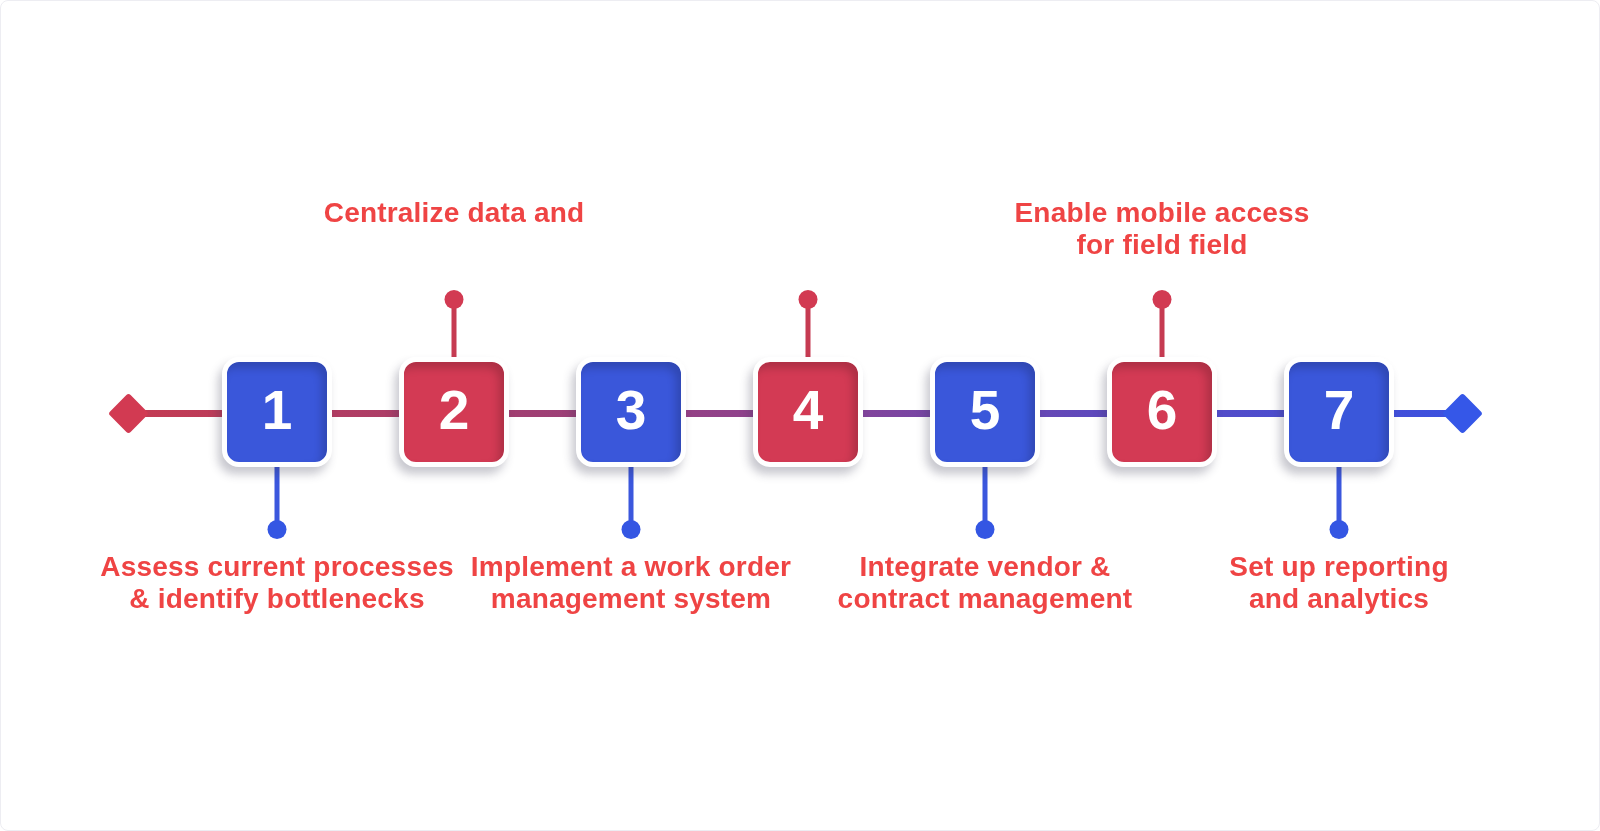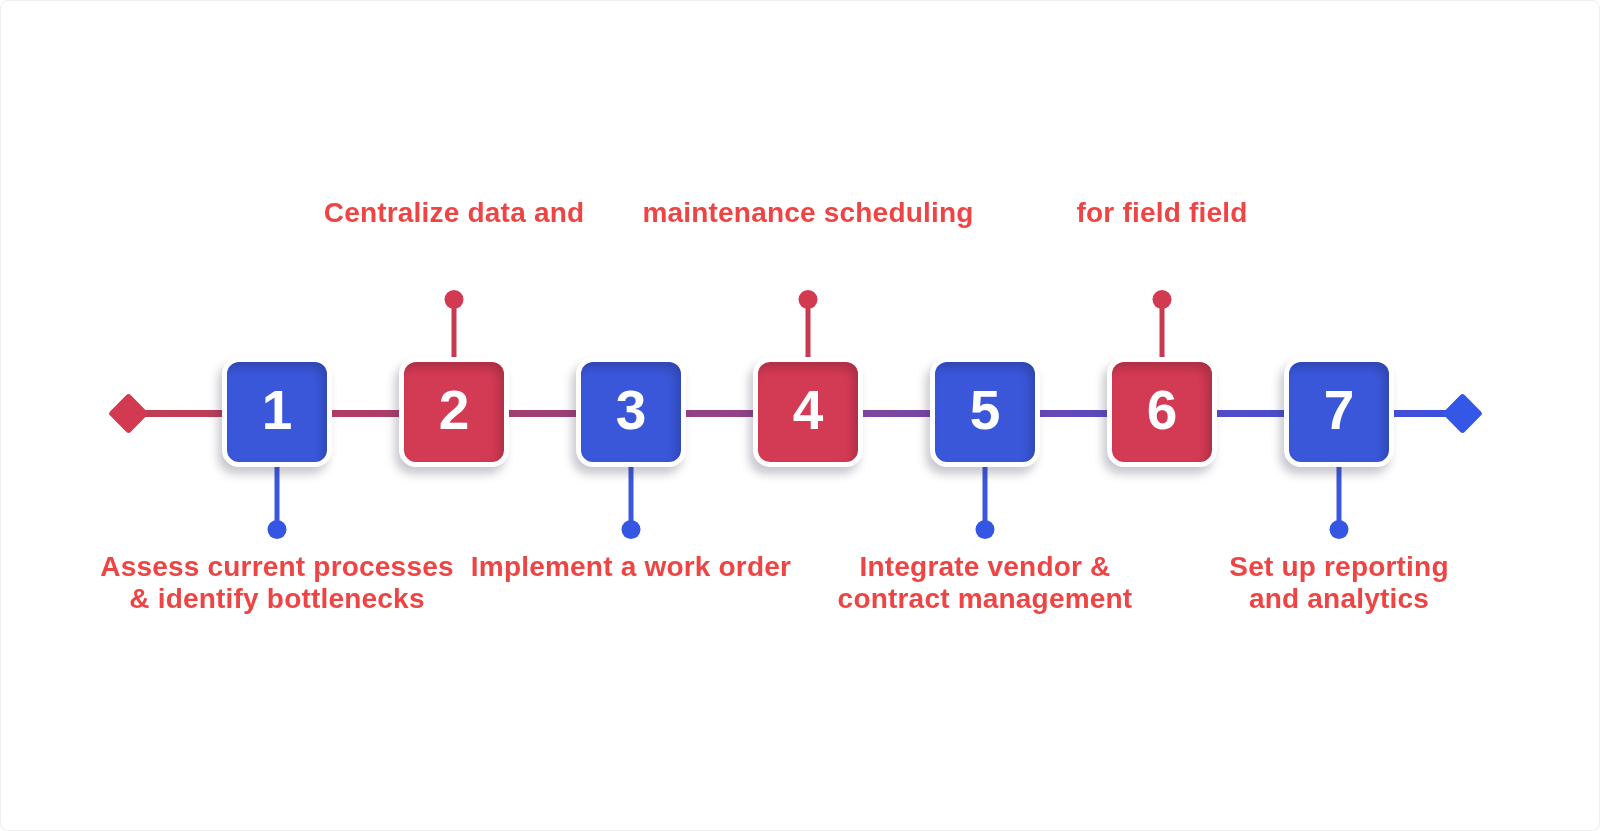--- a/index.html
+++ b/index.html
@@ -145,31 +145,31 @@
   </div>
 
   <div class="step s3 blue below">
     <div class="stem"></div>
     <div class="dot"></div>
     <div class="box">
       <span class="num">3</span>
     </div>
     <div class="label">
       <span>Implement a work order</span>
+      <span>management system</span>
     </div>
   </div>
 
   <div class="step s4 red above">
     <div class="stem"></div>
     <div class="dot"></div>
     <div class="box">
       <span class="num">4</span>
     </div>
     <div class="label">
-      <span>maintenance scheduling</span>
     </div>
   </div>
 
   <div class="step s5 blue below">
     <div class="stem"></div>
     <div class="dot"></div>
     <div class="box">
       <span class="num">5</span>
     </div>
     <div class="label">
@@ -178,20 +178,21 @@
     </div>
   </div>
 
   <div class="step s6 red above">
     <div class="stem"></div>
     <div class="dot"></div>
     <div class="box">
       <span class="num">6</span>
     </div>
     <div class="label">
+      <span>Enable mobile access</span>
       <span>for field field</span>
     </div>
   </div>
 
   <div class="step s7 blue below">
     <div class="stem"></div>
     <div class="dot"></div>
     <div class="box">
       <span class="num">7</span>
     </div>

